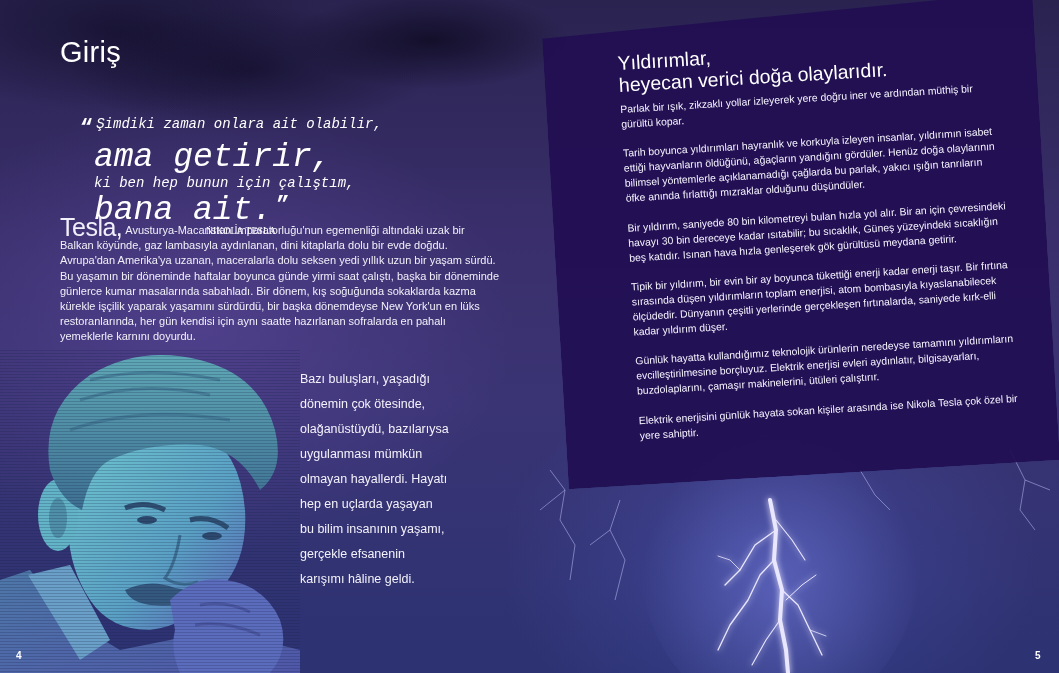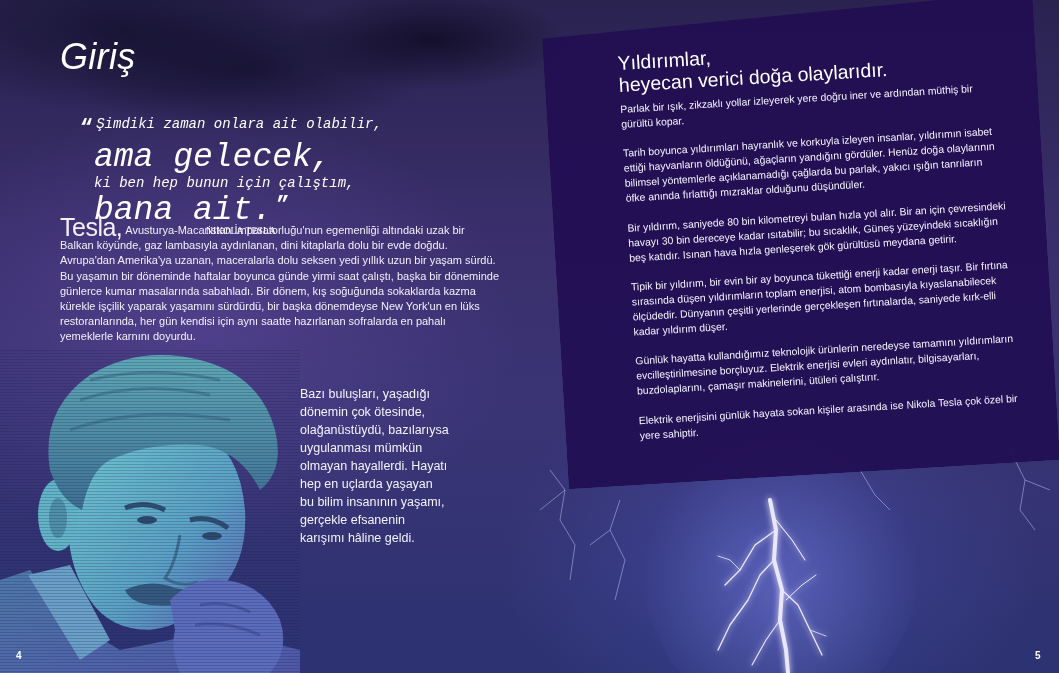--- a/index.html
+++ b/index.html
@@ -14,23 +14,22 @@
       radial-gradient(ellipse 300px 120px at 120px 30px, rgba(12,10,34,0.6), transparent 70%),
       radial-gradient(ellipse 420px 300px at 200px 330px, rgba(96,74,160,0.55), transparent 75%),
       radial-gradient(ellipse 360px 260px at 770px 560px, rgba(70,80,170,0.6), transparent 75%),
       linear-gradient(180deg, #2a2350 0%, #3a2f6c 35%, #3a3474 60%, #2c3272 100%);
   }
 
   
   .left-page { position: absolute; left: 0; top: 0; width: 530px; height: 673px; }
   .intro-title {
     position: absolute; left: 60px; top: 36px;
-    font-size: 36px; font-weight: normal; letter-spacing: 0.3px;
+    font-size: 29px; font-weight: normal; letter-spacing: 0.3px;
     font-family: "Liberation Sans", sans-serif;
-    font-style: italic;
   }
   .quote {
     position: absolute; left: 80px; top: 88px; width: 190px;
     font-family: Liberation Mono, monospace; font-style: italic; color: #fff;
     text-align: right;
     margin-top: 28px;
   }
   .quote .q1 { font-size: 14px; display: block; text-align: left; white-space: nowrap; }
   .quote .q1 .open { font-size: 22px; font-style: normal; font-weight: bold; vertical-align: -6px; margin-right: 3px; }
   .quote .q2 { font-size: 33px; display: block; line-height: 30px; text-align: left; padding-left: 14px; white-space: nowrap; margin-top: 2px;}
@@ -43,22 +42,22 @@
   }
   .bio {
     position: absolute; left: 60px; top: 217px; width: 440px;
     font-size: 11px; line-height: 15.2px; color: #f2f0fa;
   }
   .bio .lead { font-size: 25px; line-height: 20px; letter-spacing: -0.5px; vertical-align: -2px; margin-right: 3px;}
   .portrait {
     position: absolute; left: 0; top: 350px; width: 300px; height: 323px; overflow: hidden;
   }
   .side-text {
-    position: absolute; left: 300px; top: 385px; width: 150px;
-    font-size: 12.5px; line-height: 18px; color: #f4f2fb;
+    position: absolute; left: 300px; top: 367px; width: 150px;
+    font-size: 12.5px; line-height: 25px; color: #f4f2fb;
   }
   .page-num { position: absolute; font-size: 10px; font-weight: bold; color: #fff; }
 
   
   .right-page { position: absolute; left: 530px; top: 0; width: 529px; height: 673px; }
   .bolt { position: absolute; left: 0; top: 0; width: 529px; height: 673px; }
   .panel {
     position: absolute; left: 11px; top: 20px; width: 492px; height: 470px;
     background: rgba(34,14,82,0.92);
     transform: rotate(-3.4deg); transform-origin: 0 0;
@@ -76,21 +75,21 @@
 </head>
 <body>
 
 <div class="spread">
 
   <section class="left-page">
     <h1 class="intro-title">Giriş</h1>
 
     <blockquote class="quote">
       <span class="q1"><span class="open">“</span><span>Şimdiki zaman onlara ait olabilir,</span></span>
-      <span class="q2">ama gelecek,</span>
+      <span class="q2">ama getirir,</span>
       <span class="q3">ki ben hep bunun için çalıştım,</span>
       <span class="q4"><span>bana ait.</span><span class="close">”</span></span>
     </blockquote>
     <div class="quote-author">NIKOLA TESLA</div>
 
     <p class="bio"><span class="lead">Tesla,</span><span>Avusturya-Macaristan İmparatorluğu'nun egemenliği altındaki uzak bir Balkan köyünde, gaz lambasıyla aydınlanan, dini kitaplarla dolu bir evde doğdu. Avrupa'dan Amerika'ya uzanan, maceralarla dolu seksen yedi yıllık uzun bir yaşam sürdü. Bu yaşamın bir döneminde haftalar boyunca günde yirmi saat çalıştı, başka bir döneminde günlerce kumar masalarında sabahladı. Bir dönem, kış soğuğunda sokaklarda kazma kürekle işçilik yaparak yaşamını sürdürdü, bir başka dönemdeyse New York'un en lüks restoranlarında, her gün kendisi için aynı saatte hazırlanan sofralarda en pahalı yemeklerle karnını doyurdu.</span></p>
 
     <div class="portrait">
       <svg width="300" height="323" viewBox="0 0 300 323">
         <defs>

